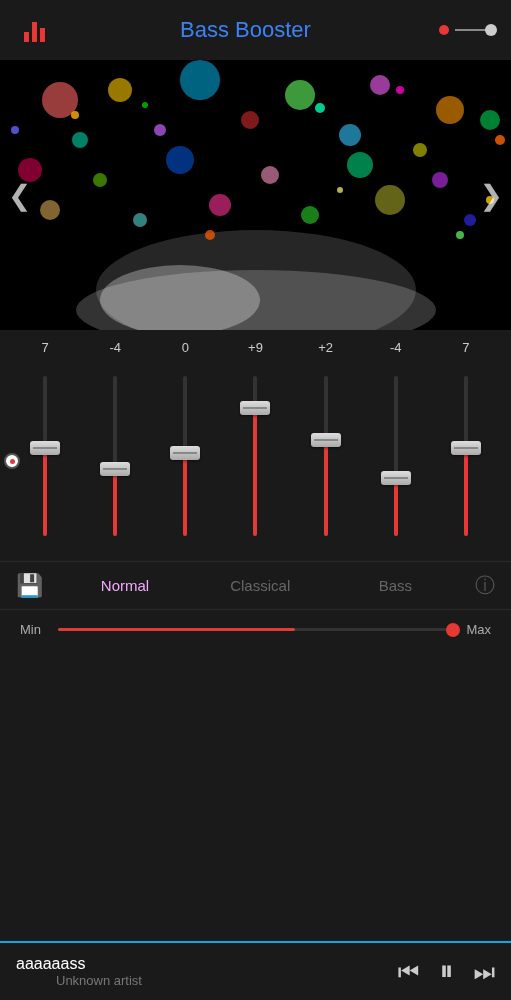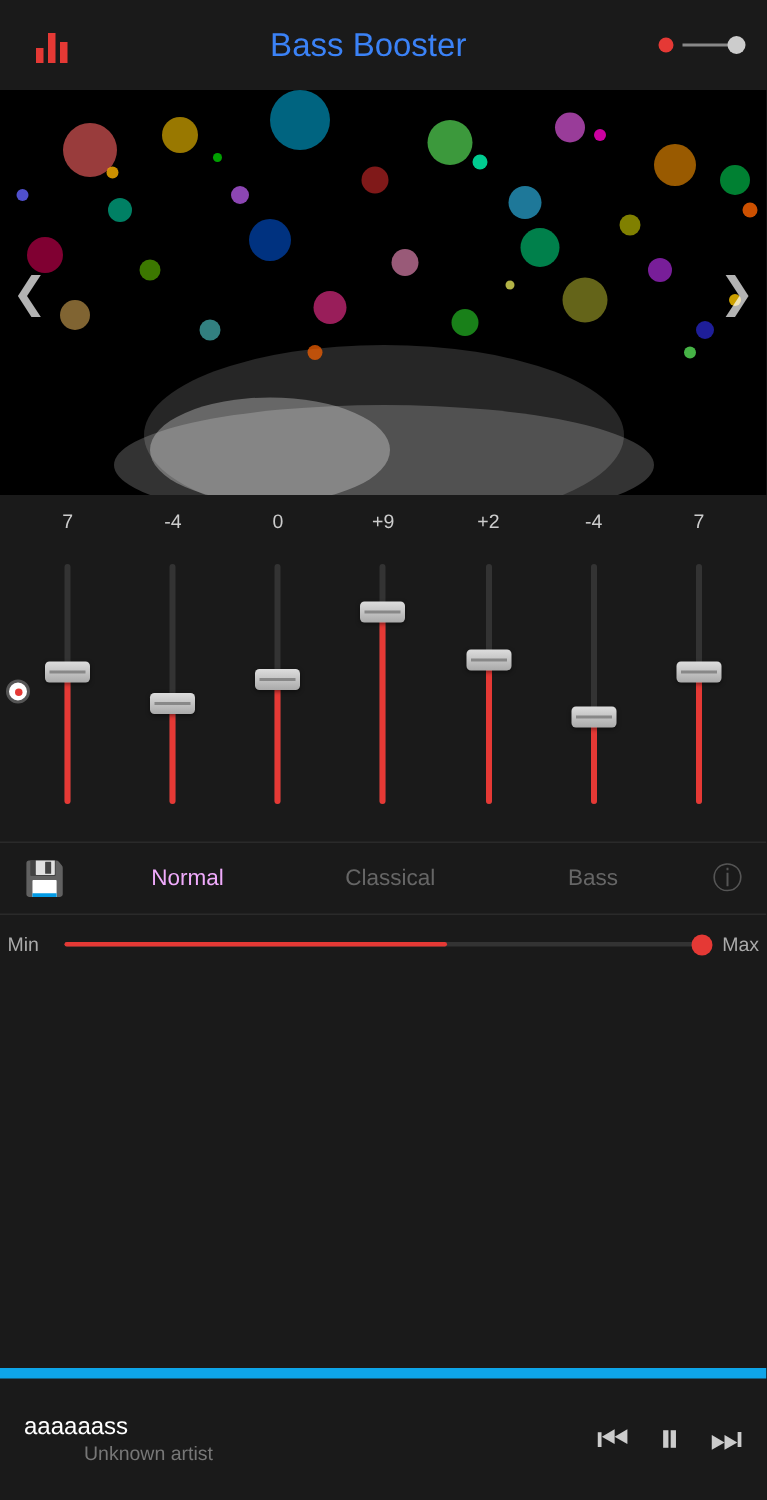--- a/index.html
+++ b/index.html
@@ -224,21 +224,21 @@
       color: #555;
       font-size: 20px;
       cursor: pointer;
       margin-left: 8px;
     }
 
     
     .volume-row {
       display: flex;
       align-items: center;
-      padding: 12px 5px;
+      padding: 12px 20px;
       gap: 10px;
       border-top: 1px solid #2a2a2a;
     }
     .vol-label {
       font-size: 13px;
       color: #aaa;
       min-width: 28px;
     }
     .vol-slider-track {
       flex: 1;
@@ -260,22 +260,22 @@
       border-radius: 50%;
       position: absolute;
       right: -7px;
       top: -5.5px;
     }
 
     
     .now-playing {
       display: flex;
       align-items: center;
-      padding: 24px 16px;
-      border-top: 7px solid #0ea5e9;
+      padding: 12px 16px;
+      border-top: 2px solid #0ea5e9;
       position: absolute;
       bottom: 0;
       left: 0;
       right: 0;
       background: #1a1a1a;
     }
     .track-info {
       flex: 1;
     }
     .track-title {

